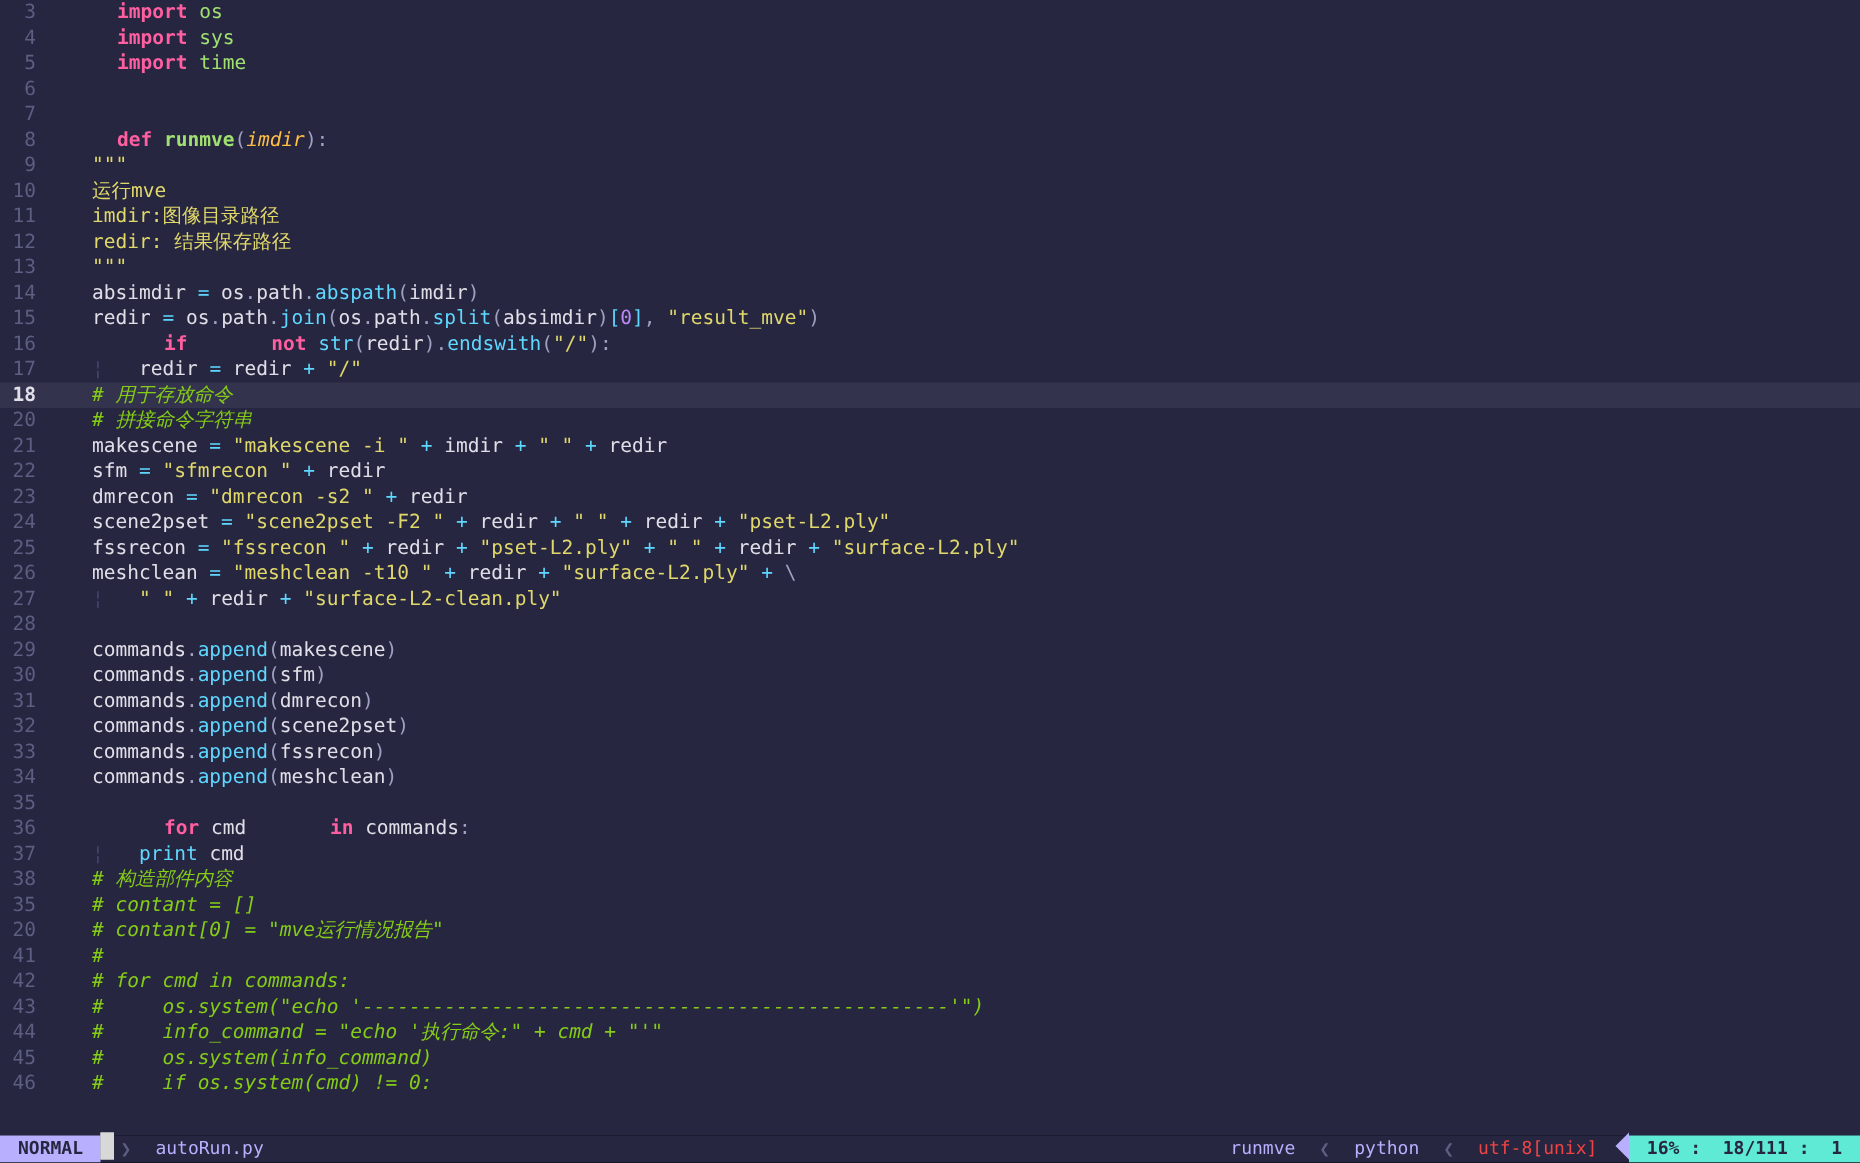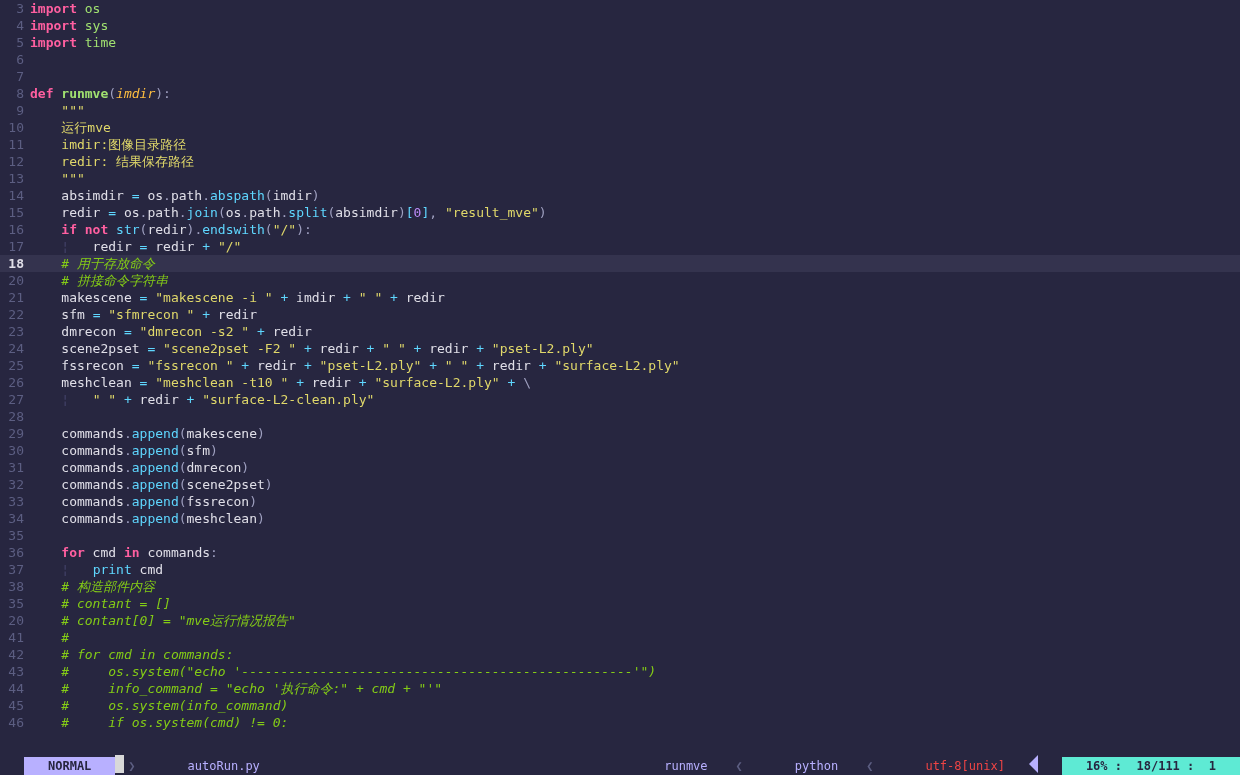--- a/index.html
+++ b/index.html
@@ -36,21 +36,21 @@
     flex: none;
     user-select: none;
   }
   .gutter.current { color: #e0dfe8; font-weight: bold; }
   .code {
     flex: 1;
     white-space: pre;
   }
 
   
-  .tk-kw   { color: #ff5fa0; font-weight: bold; }    
+  .tk-kw   { color: #ff5fa0; font-weight: bold; margin-left: 48px; }    
   .tk-mod  { color: #a0e070; }                       
   .tk-def  { color: #a0e070; font-weight: bold; }    
   .tk-prm  { color: #ffbf40; font-style: italic; }   
   .tk-str  { color: #e0d86a; }                       
   .tk-com  { color: #84cc16; font-style: italic; }   
   .tk-num  { color: #bc8af7; }                       
   .tk-fn   { color: #5fd7ff; }                       
   .tk-id   { color: #e0dfe8; }                       
   .tk-pun  { color: #9fa0c0; }                       
   .tk-op   { color: #5fd7ff; }                       
@@ -59,21 +59,21 @@
 
   
   .statusbar {
     height: 18px;
     display: flex;
     align-items: center;
     background: #272640;
     font-size: 12px;
     white-space: nowrap;
   }
-  .sb-seg { display: flex; align-items: center; height: 100%; padding: 0 24px; margin-left: 24px; }
+  .sb-seg { display: flex; align-items: flex-start; height: 100%; padding: 0 12px; }
   .sb-mode {
     background: #b8b0ff;
     color: #272640;
     font-weight: bold;
   }
   .sb-sep-r::after {
     content: "";
     width: 0; height: 0;
     border-style: solid;
     border-width: 9px 0 9px 9px;

